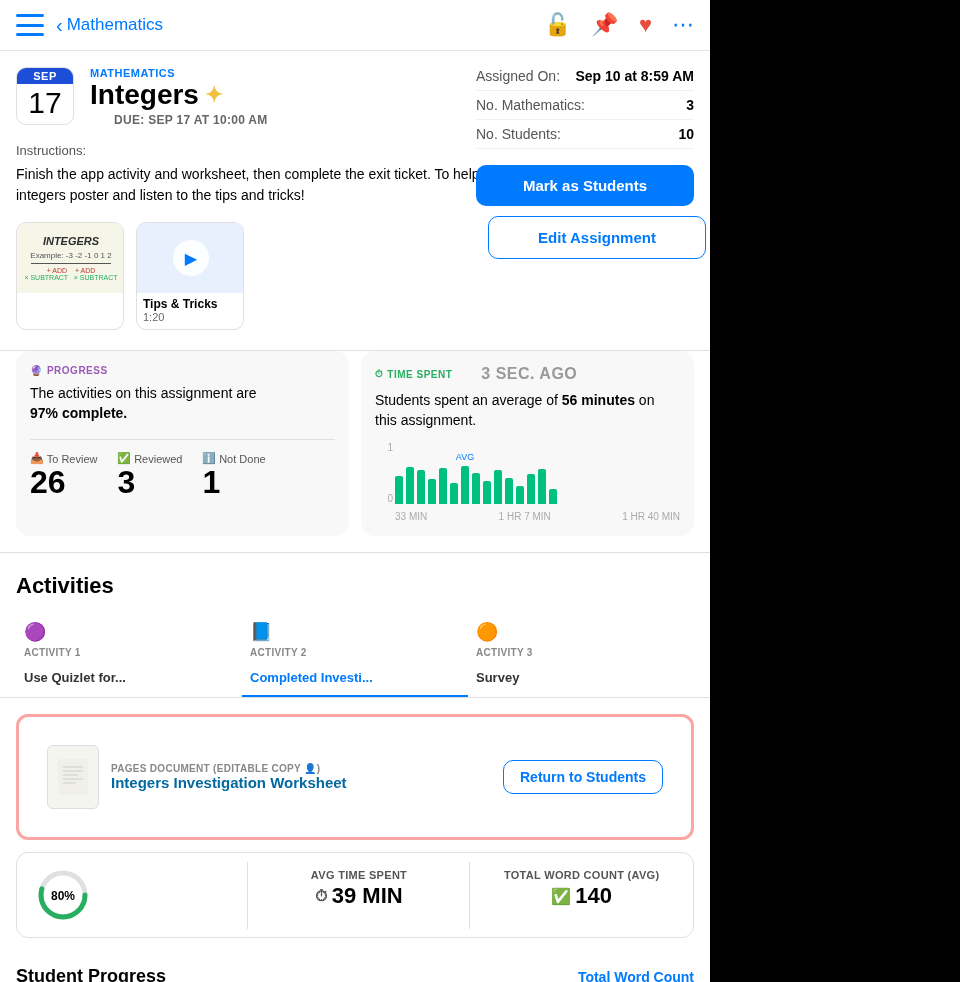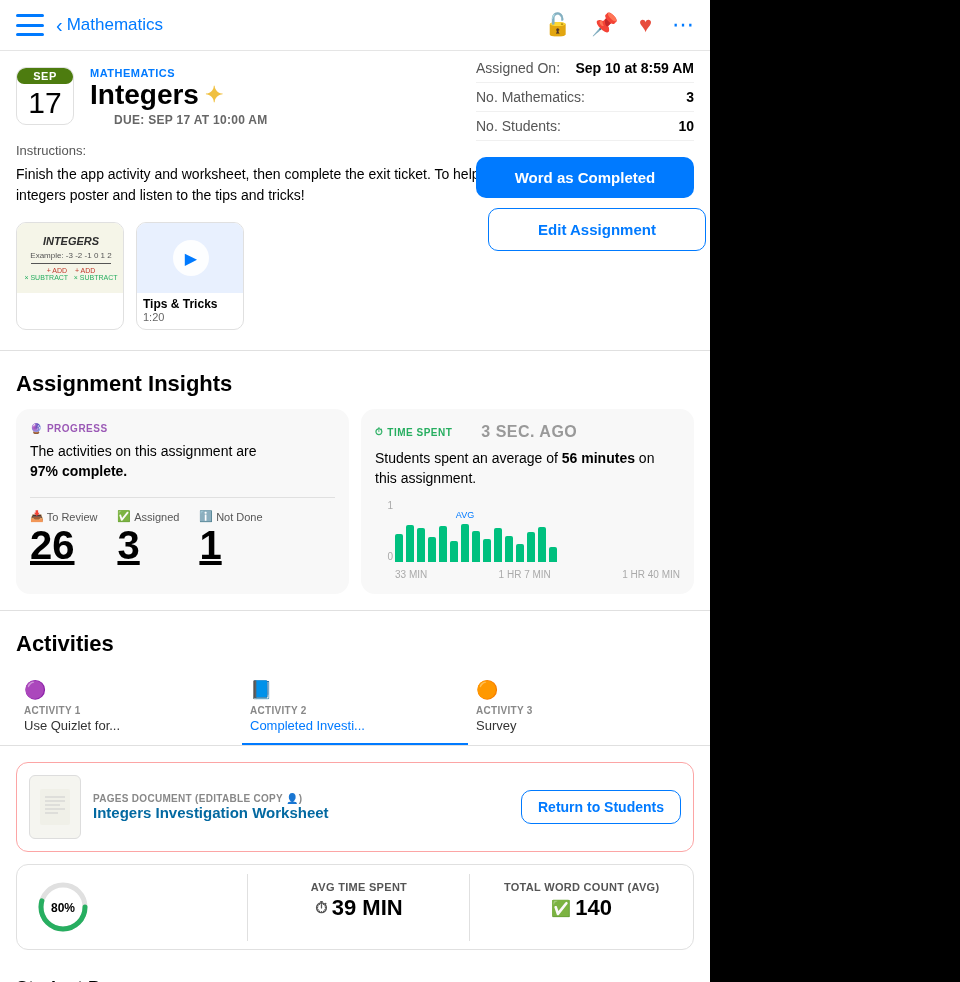--- a/index.html
+++ b/index.html
@@ -64,28 +64,27 @@
     }
     .calendar-badge {
       width: 58px;
       border: 1px solid #e0e0e0;
       border-radius: 10px;
       overflow: hidden;
       flex-shrink: 0;
       text-align: center;
     }
     .calendar-month {
-      background: #4d7c0f;
+      background: #1d4ed8;
       color: #fff;
       font-size: 11px;
       font-weight: 700;
       padding: 2px 0;
       text-transform: uppercase;
       letter-spacing: 0.5px;
-      border-radius: 7px;
     }
     .calendar-day {
       font-size: 30px;
       font-weight: 300;
       color: #000;
       padding: 2px 0 4px;
     }
     .assignment-title-area { flex: 1; }
     .math-label {
       font-size: 11px;
@@ -109,21 +108,21 @@
       font-weight: 600;
       margin-top: 2px;
       text-transform: uppercase;
       letter-spacing: 0.3px;
       padding-left: 24px;
     }
 
     
     .right-meta {
       position: absolute;
-      top: 4px; left: 460px;
+      top: 12px; left: 460px;
       width: 250px;
       padding: 50px 16px 0 16px;
     }
     .meta-row {
       display: flex;
       justify-content: space-between;
       padding: 6px 0;
       font-size: 14px;
       border-bottom: 1px solid #f0f0f0;
     }
@@ -291,25 +290,24 @@
     }
     .stat-item { }
     .stat-label {
       font-size: 11px;
       color: #555;
       display: flex;
       align-items: center;
       gap: 3px;
     }
     .stat-value {
-      font-size: 40px;
+      font-size: 32px;
       font-weight: 700;
       color: #000;
       line-height: 1.1;
-      text-decoration: underline;
     }
     .time-ago {
       font-size: 16px;
       color: #999;
       float: right;
       margin-left: 25px;
     }
 
     
     .bar-chart-area {
@@ -382,38 +380,38 @@
     }
     .activity-tab-label {
       font-size: 10px;
       color: #888;
       text-transform: uppercase;
       font-weight: 700;
       letter-spacing: 0.3px;
     }
     .activity-tab-name {
       font-size: 13px;
-      font-weight: 400;
+      font-weight: 700;
       color: #333;
-      margin-top: 2px;
+      margin-top: 12px;
     }
     .activity-tab.active .activity-tab-name {
       color: #007AFF;
     }
     .activity-icon {
       font-size: 18px;
       margin-bottom: 4px;
     }
 
     
     .doc-card {
       margin: 16px 16px 0 16px;
-      border: 1px solid #fca5a5;
+      border: 3px solid #fca5a5;
       border-radius: 12px;
-      padding: 12px;
+      padding: 28px;
       display: flex;
       align-items: center;
       gap: 12px;
     }
     .doc-thumb {
       width: 52px;
       height: 64px;
       background: #f5f5f0;
       border: 1px solid #ddd;
       border-radius: 6px;
@@ -579,21 +577,20 @@
       <div class="video-thumb">
         <div class="play-btn">▶</div>
       </div>
       <div class="attachment-name">Tips &amp; Tricks</div>
       <div class="attachment-sub">1:20</div>
     </div>
   </div>
 
   <div class="divider"></div>
 
-  <div class="section-header">Assignment Insights</div>
 
   <div class="insights-grid">
 
     <div class="insight-card">
       <div class="insight-tag progress">
         <span>🔮</span>
         <span>PROGRESS</span>
       </div>
       <div class="insight-main-text">
         <span>The activities on this assignment are</span>
@@ -604,21 +601,21 @@
         <div class="stat-item">
           <div class="stat-label">
             <span>📥</span>
             <span>To Review</span>
           </div>
           <div class="stat-value">26</div>
         </div>
         <div class="stat-item">
           <div class="stat-label">
             <span>✅</span>
-            <span>Assigned</span>
+            <span>Reviewed</span>
           </div>
           <div class="stat-value">3</div>
         </div>
         <div class="stat-item">
           <div class="stat-label">
             <span>ℹ️</span>
             <span>Not Done</span>
           </div>
           <div class="stat-value">1</div>
         </div>
@@ -745,15 +742,15 @@
     <span class="meta-value">Sep 10 at 8:59 AM</span>
   </div>
   <div class="meta-row">
     <span class="meta-label">No. Mathematics:</span>
     <span class="meta-value">3</span>
   </div>
   <div class="meta-row">
     <span class="meta-label">No. Students:</span>
     <span class="meta-value">10</span>
   </div>
-  <button class="btn-primary">Word as Completed</button>
+  <button class="btn-primary">Mark as Students</button>
   <button class="btn-secondary">Edit Assignment</button>
 </div>
 
 </body></html>

